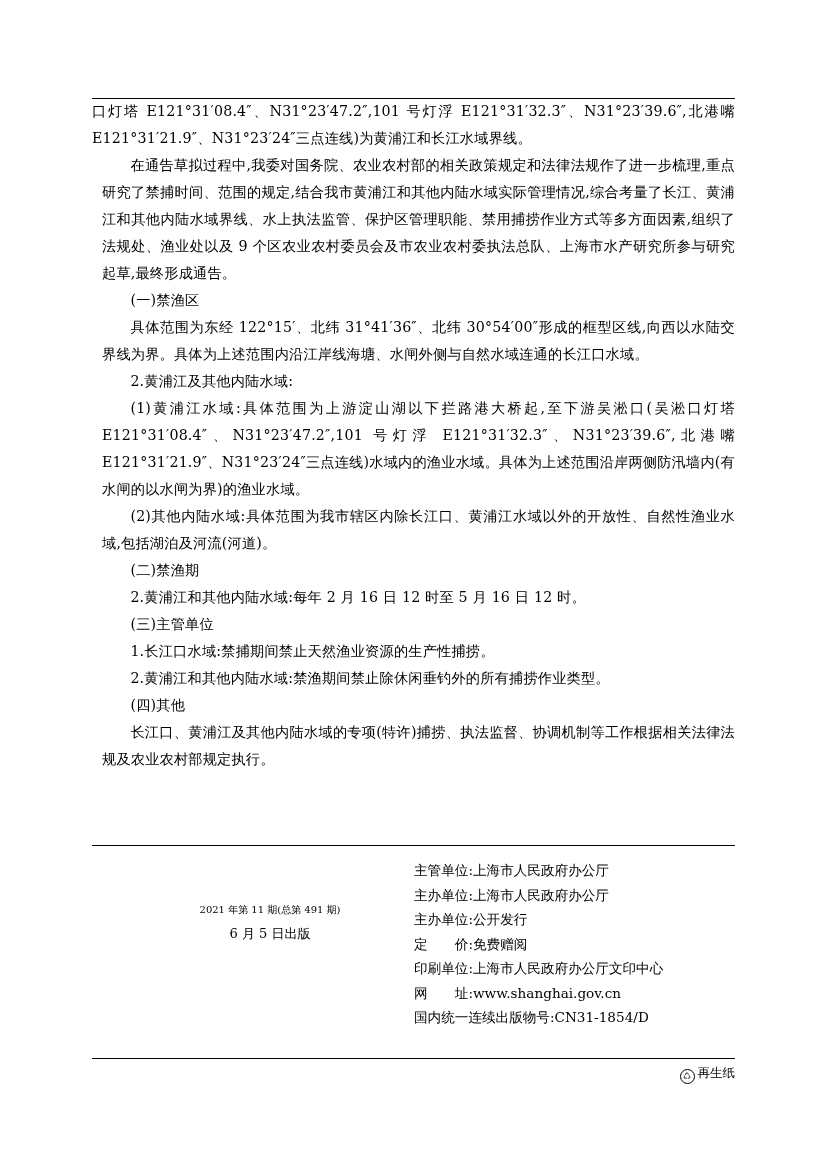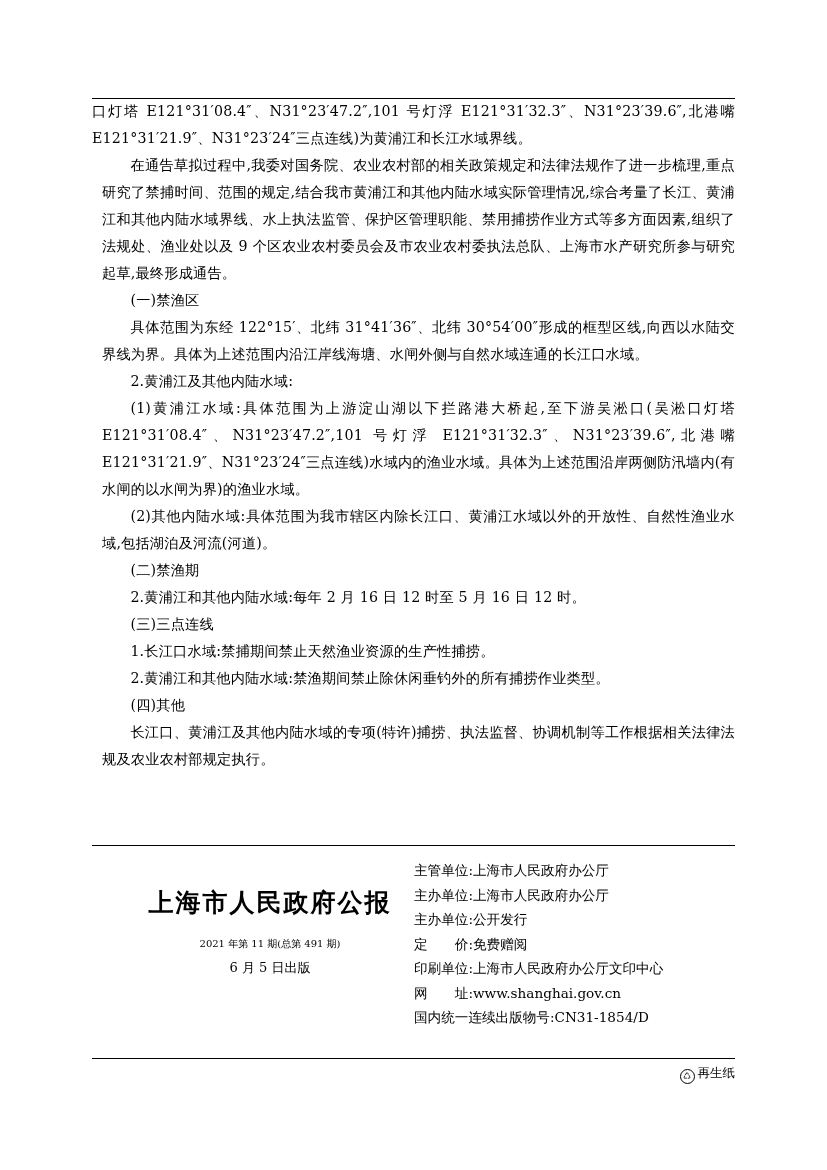--- a/index.html
+++ b/index.html
@@ -151,35 +151,34 @@
 
     <p class="indent2">(一)禁渔区</p>
     <p class="indent2">具体范围为东经 122°15′、北纬 31°41′36″、北纬 30°54′00″形成的框型区线,向西以水陆交界线为界。具体为上述范围内沿江岸线海塘、水闸外侧与自然水域连通的长江口水域。</p>
     <p class="indent2">2.黄浦江及其他内陆水域:</p>
     <p class="indent2">(1)黄浦江水域:具体范围为上游淀山湖以下拦路港大桥起,至下游吴淞口(吴淞口灯塔 E121°31′08.4″、N31°23′47.2″,101 号灯浮 E121°31′32.3″、N31°23′39.6″,北港嘴 E121°31′21.9″、N31°23′24″三点连线)水域内的渔业水域。具体为上述范围沿岸两侧防汛墙内(有水闸的以水闸为界)的渔业水域。</p>
     <p class="indent2">(2)其他内陆水域:具体范围为我市辖区内除长江口、黄浦江水域以外的开放性、自然性渔业水域,包括湖泊及河流(河道)。</p>
 
     <p class="indent2">(二)禁渔期</p>
     <p class="indent2">2.黄浦江和其他内陆水域:每年 2 月 16 日 12 时至 5 月 16 日 12 时。</p>
 
-    <p class="indent2">(三)三点连线</p>
+    <p class="indent2">(三)主管单位</p>
     <p class="indent2">1.长江口水域:禁捕期间禁止天然渔业资源的生产性捕捞。</p>
     <p class="indent2">2.黄浦江和其他内陆水域:禁渔期间禁止除休闲垂钓外的所有捕捞作业类型。</p>
 
     <p class="indent2">(四)其他</p>
     <p class="indent2">长江口、黄浦江及其他内陆水域的专项(特许)捕捞、执法监督、协调机制等工作根据相关法律法规及农业农村部规定执行。</p>
 
   </div>
 
   <hr class="rule footer-rule">
 
   <div class="footer">
 
     <div class="footer-left">
-      <div class="pub-title">上海市人民政府公报</div>
       <div class="pub-issue">2021 年第 11 期(总第 491 期)</div>
       <div class="pub-date">6 月 5 日出版</div>
     </div>
 
     <div class="footer-right">
       <div class="fr-row">
         <span class="fr-label">主管单位:</span><span>上海市人民政府办公厅</span>
       </div>
       <div class="fr-row">
         <span class="fr-label">主办单位:</span><span>上海市人民政府办公厅</span>

